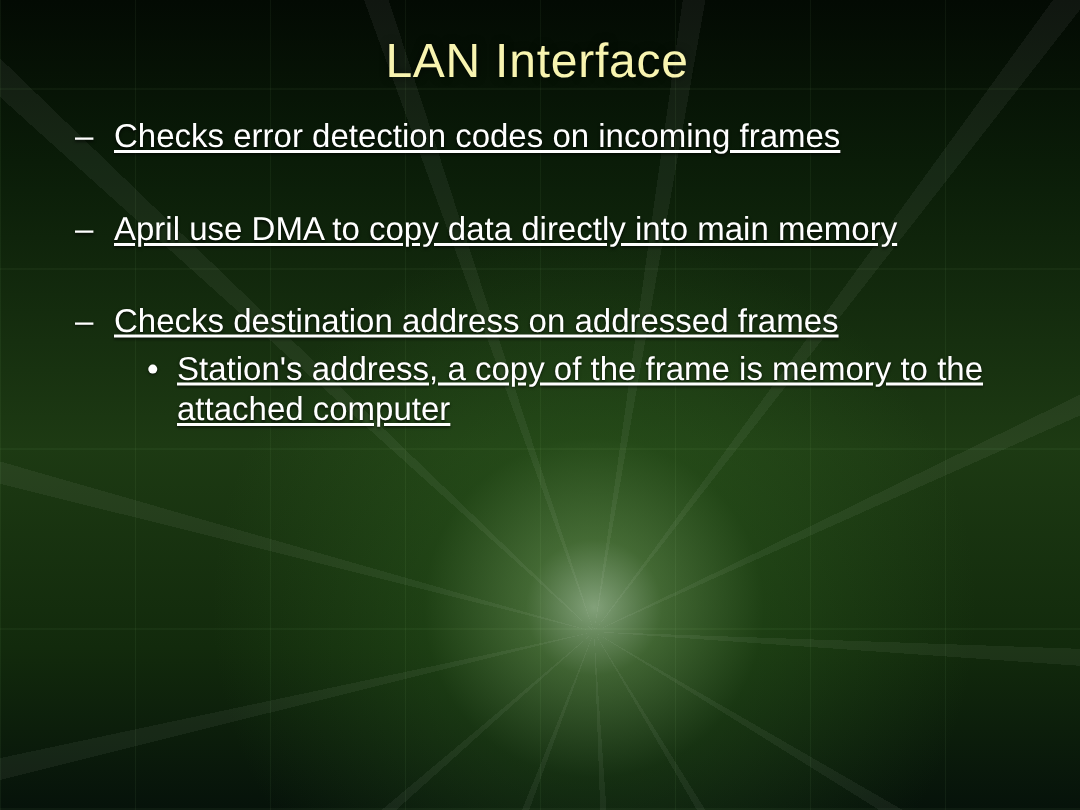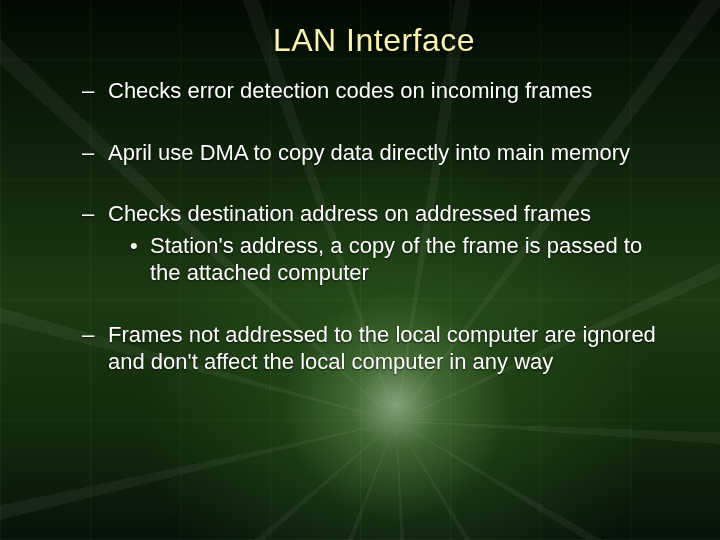--- a/index.html
+++ b/index.html
@@ -40,21 +40,20 @@
       rgba(255,255,255,0) 2deg 28deg);
     mix-blend-mode: screen;
     opacity: 0.5;
     pointer-events: none;
   }
   .content {
     position: relative;
     z-index: 2;
     padding: 22px 44px 0 40px;
     box-sizing: border-box;
-    margin-left: 32px;
   }
   .title {
     text-align: center;
     font-size: 32px;
     font-weight: 400;
     color: #f8f4b0;
     margin: 0 0 18px 0;
     letter-spacing: 0.5px;
     text-shadow: 0 0 6px rgba(0,0,0,0.6);
   }
@@ -64,20 +63,21 @@
     padding: 0 0 0 10px;
   }
   ul.top > li {
     position: relative;
     padding-left: 26px;
     font-size: 22px;
     line-height: 1.25;
     margin-bottom: 34px;
     color: #ffffff;
     text-shadow: 0 1px 2px rgba(0,0,0,0.7);
+    text-decoration: underline;
   }
   ul.top > li::before {
     content: "–";
     position: absolute;
     left: 0;
     top: 0;
   }
   ul.sub {
     list-style: none;
     margin: 4px 0 0 0;
@@ -106,22 +106,19 @@
       <li>
         <span>Checks error detection codes on incoming frames</span>
       </li>
       <li>
         <span>April use DMA to copy data directly into main memory</span>
       </li>
       <li>
         <span>Checks destination address on addressed frames</span>
         <ul class="sub">
           <li>
-            <span>Station's address, a copy of the frame is passed to the attached computer</span>
+            <span>Station's address, a copy of the frame is memory to the attached computer</span>
           </li>
         </ul>
-      </li>
-      <li>
-        <span>Frames not addressed to the local computer are ignored and don't affect the local computer in any way</span>
       </li>
     </ul>
   </div>
 </div>
 
 </body></html>

